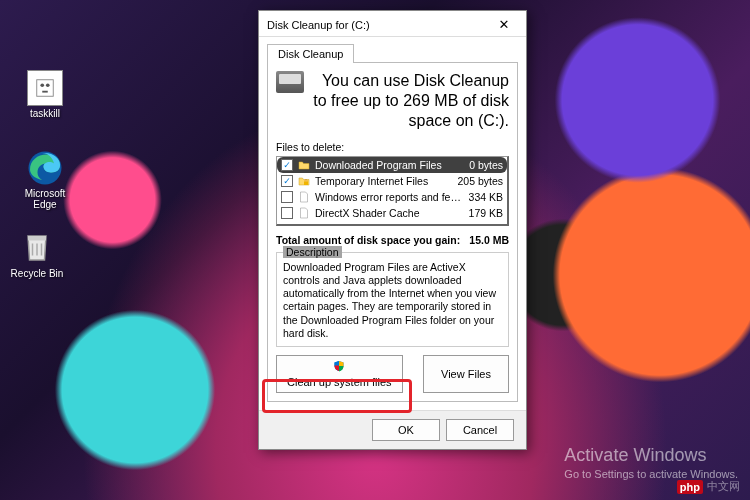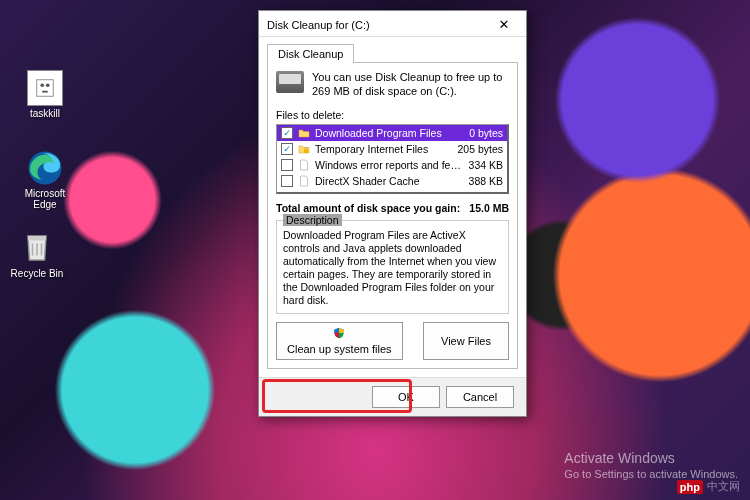--- a/index.html
+++ b/index.html
@@ -17,41 +17,41 @@
 .dialog{position:absolute;left:258px;top:10px;width:269px;background:#fff;border:1px solid #888;box-shadow:3px 3px 12px rgba(0,0,0,.5);font-size:11px;}
 .title-bar{height:26px;display:flex;align-items:center;padding:2px 4px 0 8px;border-bottom:1px solid #ddd;gap:7px;}
 .title-bar .title{flex:1;font-size:11px;}
 .title-bar .close{width:36px;height:22px;display:flex;align-items:center;justify-content:center;font-size:13px;cursor:pointer;}
 .tabs{padding:6px 8px 0;}
 .tab{display:inline-block;padding:3px 10px;border:1px solid #bbb;border-bottom:none;background:#fff;font-size:11px;position:relative;top:1px;}
 .tab-content{margin:0 8px 8px;border:1px solid #bbb;padding:8px;}
 .intro{display:flex;gap:8px;margin-bottom:10px;}
 .drive-icon{width:28px;height:22px;background:linear-gradient(#888,#555);border-radius:2px;position:relative;flex-shrink:0;}
 .drive-icon::after{content:"";position:absolute;inset:3px 3px 9px 3px;background:#ddd;border-radius:1px;}
-.intro-text{font-size:11px;line-height:1.25;}
+.intro-text{font-size:16px;line-height:1.25;text-align:right;}
 .section-label{font-size:10.5px;margin-bottom:3px;}
 .file-list{border:1px solid #999;border-bottom:2px solid #666;border-right:2px solid #666;height:70px;overflow:hidden;background:#fff;}
 .file-row{display:flex;align-items:center;height:16px;padding:0 4px;font-size:10.5px;}
-.file-row.selected{background:#6d28d9;color:#fff;}
+.file-row.selected{background:#404040;color:#fff;border-radius:6px;}
 .file-row .cb{width:12px;height:12px;margin-right:4px;display:inline-flex;align-items:center;justify-content:center;border:1px solid #666;background:#fff;font-size:9px;color:#0078d4;flex-shrink:0;}
 .file-row .cb.checked::before{content:"✓";}
 .file-row .fi{width:14px;height:14px;margin-right:4px;flex-shrink:0;display:flex;align-items:center;justify-content:center;}
 .file-row .name{flex:1;white-space:nowrap;overflow:hidden;text-overflow:ellipsis;}
 .file-row .size{padding-left:6px;}
 .total-row{display:flex;justify-content:space-between;margin:8px 0 6px;font-size:10.5px;font-weight:bold;}
 .group{border:1px solid #ccc;padding:8px 6px 6px;margin-bottom:8px;position:relative;}
 .group-legend{position:absolute;top:-7px;left:6px;background:#a3a3a3;padding:0 3px;font-size:10.5px;}
 .desc-text{font-size:10.5px;line-height:1.25;}
 .btn-row{display:flex;gap:8px;justify-content:space-between;margin-top:4px;}
 .btn{border:1px solid #999;background:#fdfdfd;padding:4px 10px;font-size:11px;cursor:pointer;min-width:86px;text-align:center;display:inline-flex;align-items:center;justify-content:center;gap:4px;flex-direction:column;}
 .shield{width:12px;height:12px;display:inline-block;}
 .highlight-box{position:absolute;border:3px solid #e3242b;border-radius:4px;pointer-events:none;}
 .dialog-footer{display:flex;justify-content:flex-end;gap:6px;padding:8px 12px;background:#f0f0f0;border-top:1px solid #ddd;}
 .watermark{position:absolute;right:12px;bottom:20px;color:rgba(255,255,255,.55);text-align:left;font-size:11px;}
-.watermark .wm-title{font-size:14px;margin-bottom:2px;}
+.watermark .wm-title{font-size:18px;margin-bottom:2px;}
 .php-logo{position:absolute;right:10px;bottom:6px;color:rgba(255,255,255,.45);font-size:11px;display:flex;align-items:center;gap:4px;}
 .php-logo .p{background:rgba(255,0,0,.7);color:#fff;padding:1px 3px;border-radius:2px;font-weight:bold;}
 </style>
 </head>
 <body>
 
 <div class="desktop">
 
   <div class="desktop-icon icon-taskkill">
     <div class="icon-img">
@@ -139,21 +139,21 @@
           <span class="size">334 KB</span>
         </div>
         <div class="file-row">
           <span class="cb"></span>
           <span class="fi">
               <svg width="12" height="12" viewBox="0 0 24 24">
                 <path d="M5 2h10l4 4v16H5z" fill="#fff" stroke="#888"></path>
               </svg>
             </span>
           <span class="name">DirectX Shader Cache</span>
-          <span class="size">388 KB</span>
+          <span class="size">179 KB</span>
         </div>
       </div>
 
       <div class="total-row">
         <span>Total amount of disk space you gain:</span>
         <span>15.0 MB</span>
       </div>
 
       <div class="group">
         <span class="group-legend">Description</span>

